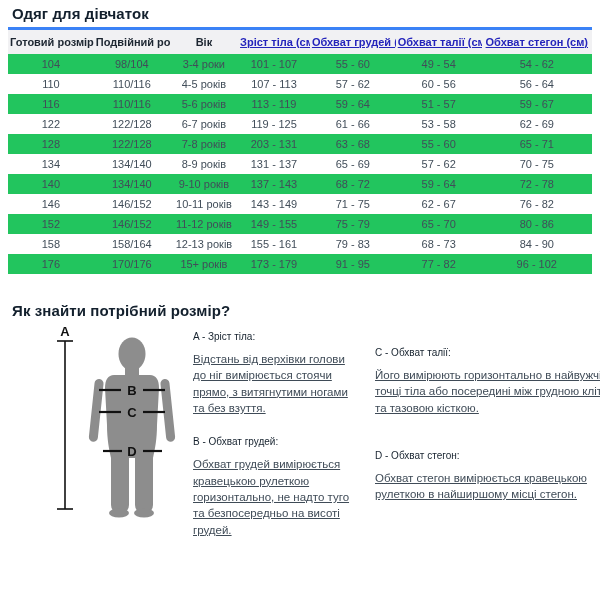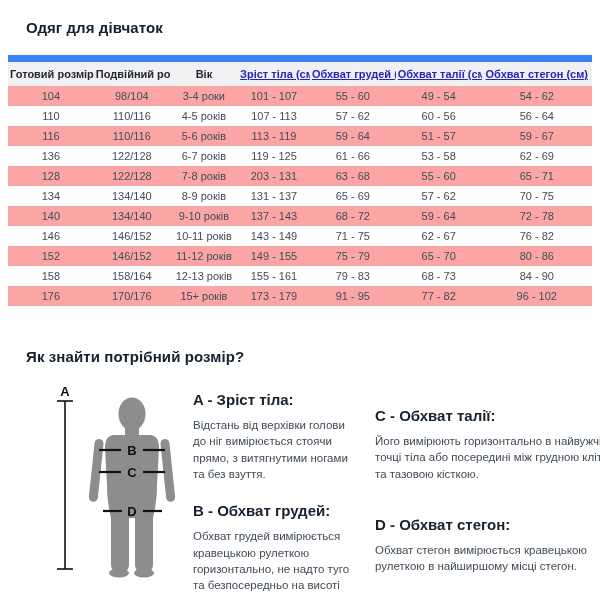--- a/index.html
+++ b/index.html
@@ -6,52 +6,52 @@
   html, body { margin: 0; padding: 0; }
   body {
     width: 600px; height: 595px;
     background: #ffffff;
     font-family: "Liberation Sans", sans-serif;
     color: #414d59;
     overflow: hidden;
   }
   h1, h2 {
     font-size: 15px; font-weight: bold; color: #13202d;
-    margin: 14px; letter-spacing: .1px; border-radius: 7px;
+    margin: 0; letter-spacing: .1px; border-radius: 7px;
   }
   h1 { padding: 5px 0 5px 12px; }
   h2 { padding: 28px 0 4px 12px; }
 
   table.size-table {
     border-collapse: collapse;
     width: 584px; margin: 0 8px;
-    border-top: 7px solid #3b82f6;
+    border-top: 3px solid #3b82f6;
     font-size: 11px;
     table-layout: fixed;
   }
   thead tr { background: #f1f1f3; }
   th {
     font-weight: bold; color: #1d2631;
     padding: 6px 2px; text-align: center;
     white-space: nowrap; overflow: hidden;
   }
   th.link { color: #2424bb; text-decoration: underline; cursor: pointer; }
   td {
     text-align: center; padding: 4px 2px;
     color: #414d59; white-space: nowrap;
   }
-  tr.alt { background: #fca5a5; }
+  tr.alt { background: #22c55e; }
 
   .guide { display: flex; align-items: flex-start; }
   .figure { flex: none; width: 135px; margin-left: 52px; padding-top: 2px; }
   .col { flex: none; }
   .col.mid { width: 168px; margin-left: 6px; padding-top: 8px; }
   .col.right { width: 250px; margin-left: 14px; padding-top: 24px; }
-  .g-head { font-weight: bold; font-size: 15px; color: #16222e; margin-bottom: 9px; }
-  .g-body { font-size: 11.5px; line-height: 1.42; color: #3f4b57; }
+  .g-head { font-weight: normal; font-size: 10px; color: #16222e; margin-bottom: 9px; }
+  .g-body { font-size: 11.5px; line-height: 1.42; color: #3f4b57; text-decoration: underline; }
   .item-b { margin-top: 20px; }
   .item-d { margin-top: 34px; }
 
   svg .ltr {
     font-family: "Liberation Sans", sans-serif;
     font-weight: bold; font-size: 13px; fill: #111111;
   }
   svg .mid { text-anchor: middle; }
 </style>
 </head>
@@ -104,21 +104,21 @@
         <tr class="alt">
           <td>116</td>
           <td>110/116</td>
           <td>5-6 років</td>
           <td>113 - 119</td>
           <td>59 - 64</td>
           <td>51 - 57</td>
           <td>59 - 67</td>
         </tr>
         <tr>
-          <td>136</td>
+          <td>122</td>
           <td>122/128</td>
           <td>6-7 років</td>
           <td>119 - 125</td>
           <td>61 - 66</td>
           <td>53 - 58</td>
           <td>62 - 69</td>
         </tr>
         <tr class="alt">
           <td>128</td>
           <td>122/128</td>

